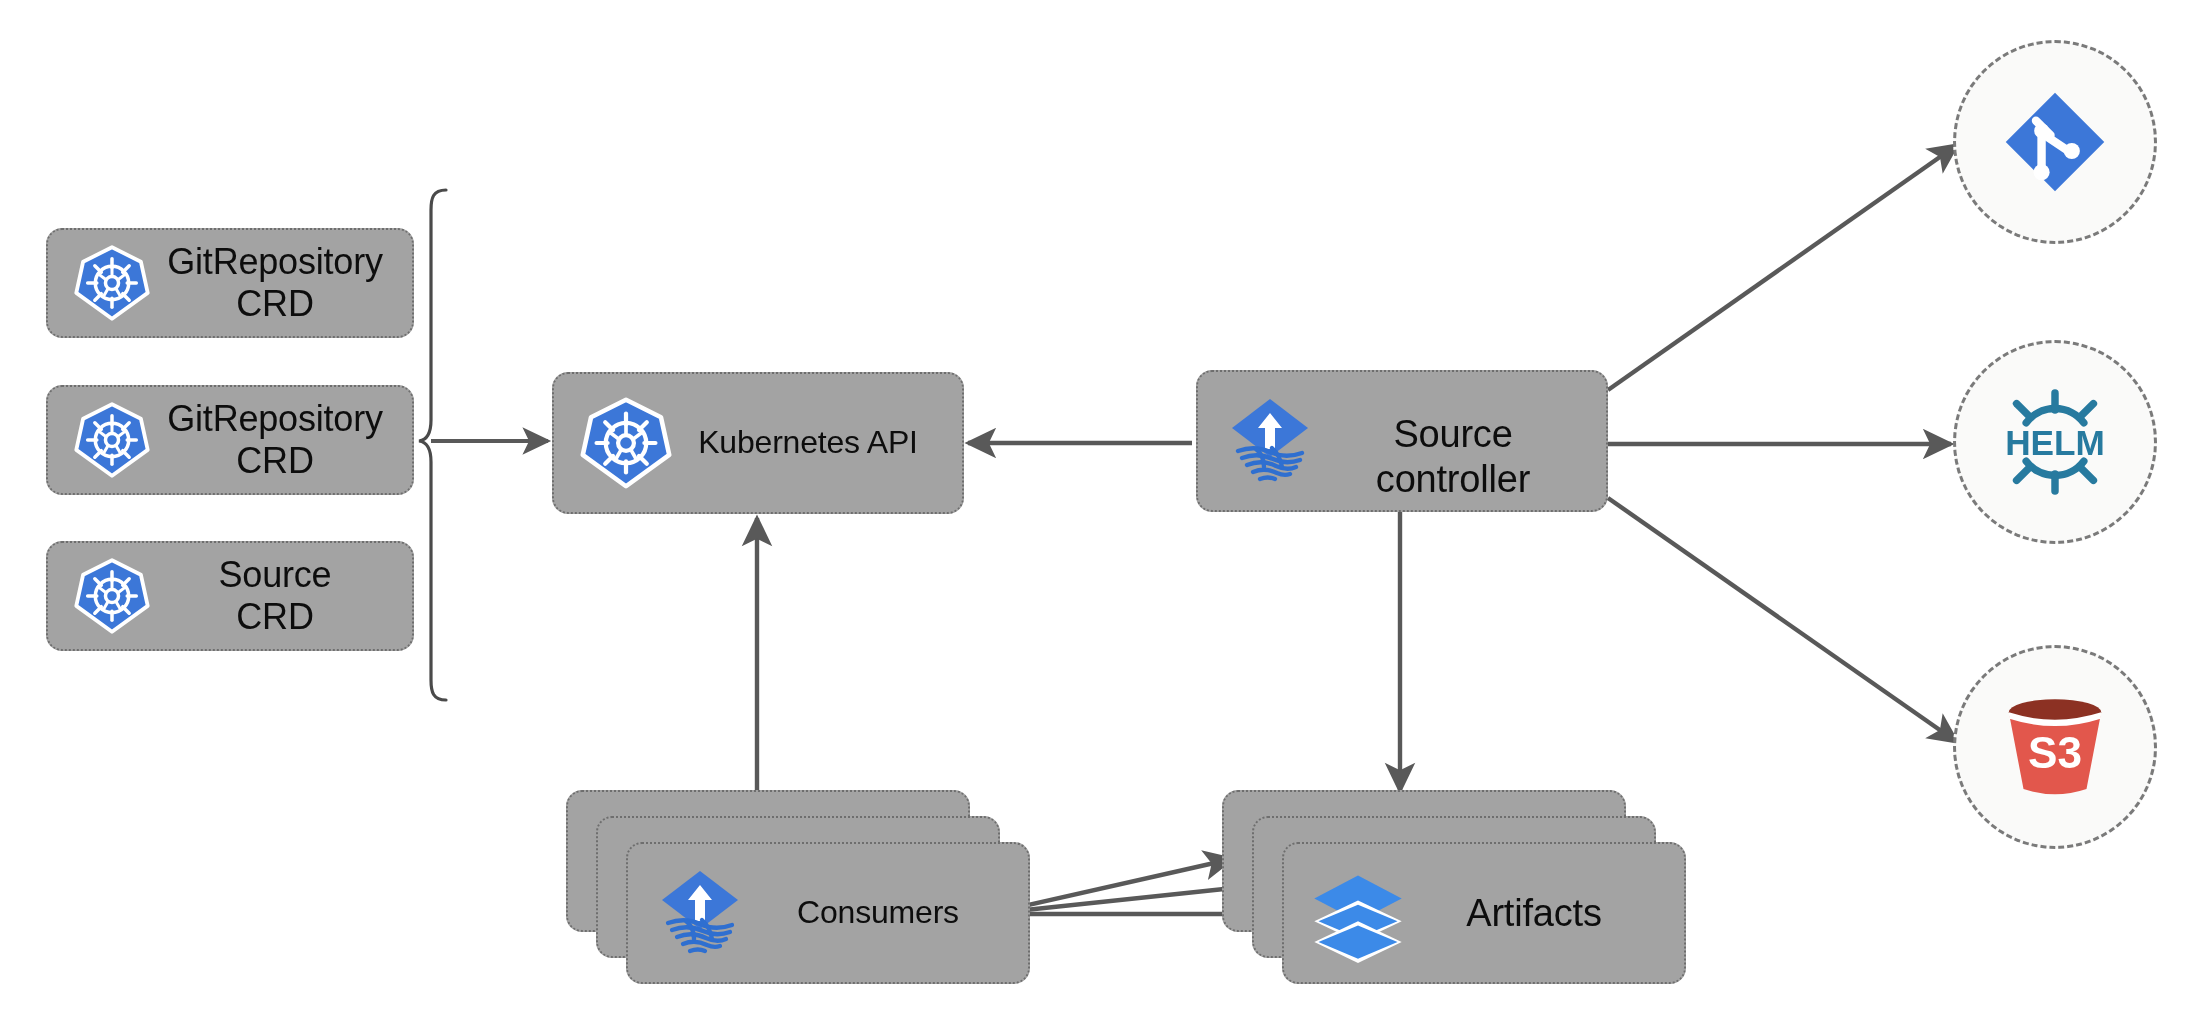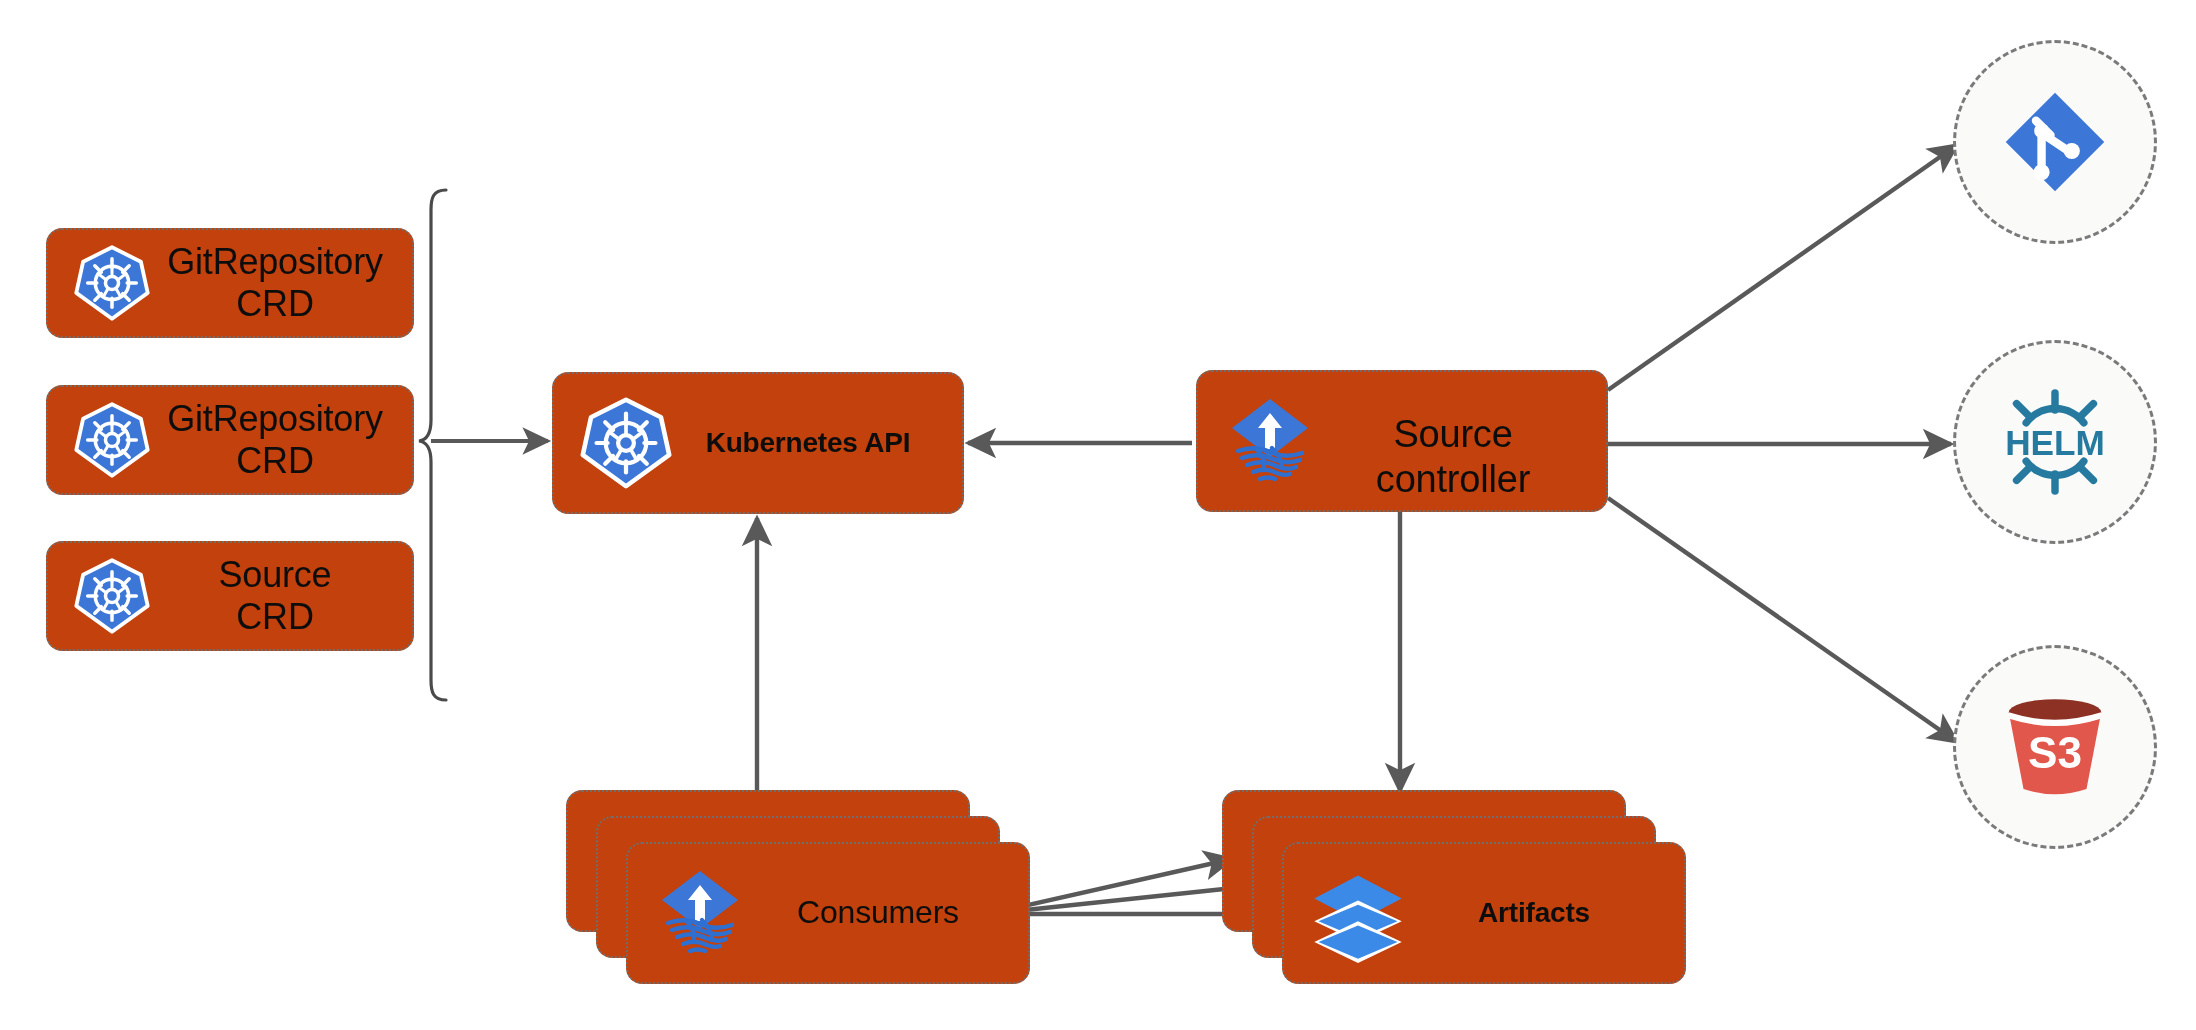--- a/index.html
+++ b/index.html
@@ -20,21 +20,21 @@
   #wires {
     position: absolute;
     left: 0; top: 0;
     width: 2196px; height: 1030px;
     pointer-events: none;
     z-index: 1;
   }
   
   .card {
     position: absolute;
-    background: #c2410c;
+    background: #a3a3a3;
     border: 2px dotted #6e6e6e;
     border-radius: 16px;
     z-index: 3;
   }
   .card.ghost { z-index: 2; }
   .card-inner {
     position: absolute;
     left: 0; top: 0;
     width: 100%; height: 100%;
     display: flex;
@@ -220,21 +220,21 @@
           </g>
           <g fill="none" stroke="#ffffff" stroke-width="4">
             <line x1="50" y1="41.4" x2="50" y2="28"></line>
             <line x1="57.8" y1="45.8" x2="68" y2="38"></line>
             <line x1="55.2" y1="57.2" x2="62" y2="69"></line>
             <line x1="44.8" y1="57.2" x2="38" y2="69"></line>
             <line x1="42.2" y1="45.8" x2="32" y2="38"></line>
           </g>
         </svg>
       </span>
-      <span class="card-label" style="font-size:28px; padding-right:18px;font-weight:bold;">Kubernetes API</span>
+      <span class="card-label" style="font-size:32px; padding-right:18px;">Kubernetes API</span>
     </div>
   </div>
 
   <div class="card" style="left:1196px; top:370px; width:412px; height:142px;">
     <div class="card-inner">
       <span class="card-icon" style="width:100px; height:100px; margin-left:22px;">
         <svg viewBox="0 0 100 100" width="100" height="100">
           <polygon points="50,8 88,37 50,66 12,37" fill="#3c77d8"></polygon>
           <path d="M50 22 L62 37 L55 37 L55 58 L45 58 L45 37 L38 37 Z" fill="#ffffff"></path>
           <g stroke="#2f6fd0" stroke-width="4.3" stroke-linecap="round" fill="none">
@@ -282,21 +282,21 @@
     <div class="card-inner">
       <span class="card-icon" style="width:104px; height:104px; margin-left:22px;">
         <svg viewBox="0 0 100 100" width="104" height="104">
           <polygon points="50,14 92,36 50,58 8,36" fill="#3c8ae8"></polygon>
           <polygon points="50,38 92,58 50,78 8,58" fill="#ffffff"></polygon>
           <polygon points="50,42 88,58 50,74 12,58" fill="#3c8ae8"></polygon>
           <polygon points="50,58 92,78 50,98 8,78" fill="#ffffff"></polygon>
           <polygon points="50,62 88,78 50,94 12,78" fill="#3c8ae8"></polygon>
         </svg>
       </span>
-      <span class="card-label" style="font-size:28px; padding-right:26px;font-weight:bold;">Artifacts</span>
+      <span class="card-label" style="font-size:38px; padding-right:26px;">Artifacts</span>
     </div>
   </div>
 
   <div class="circle" style="left:1953px; top:40px; width:204px; height:204px;">
     <span>
       <svg viewBox="0 0 100 100" width="112" height="112">
         <polygon points="50,6 94,50 50,94 6,50" fill="#3c77d8"></polygon>
         <g stroke="#ffffff" stroke-width="7.5" stroke-linecap="round" fill="none">
           <line x1="38" y1="74" x2="38" y2="42"></line>
           <line x1="38" y1="42" x2="62" y2="58"></line>

